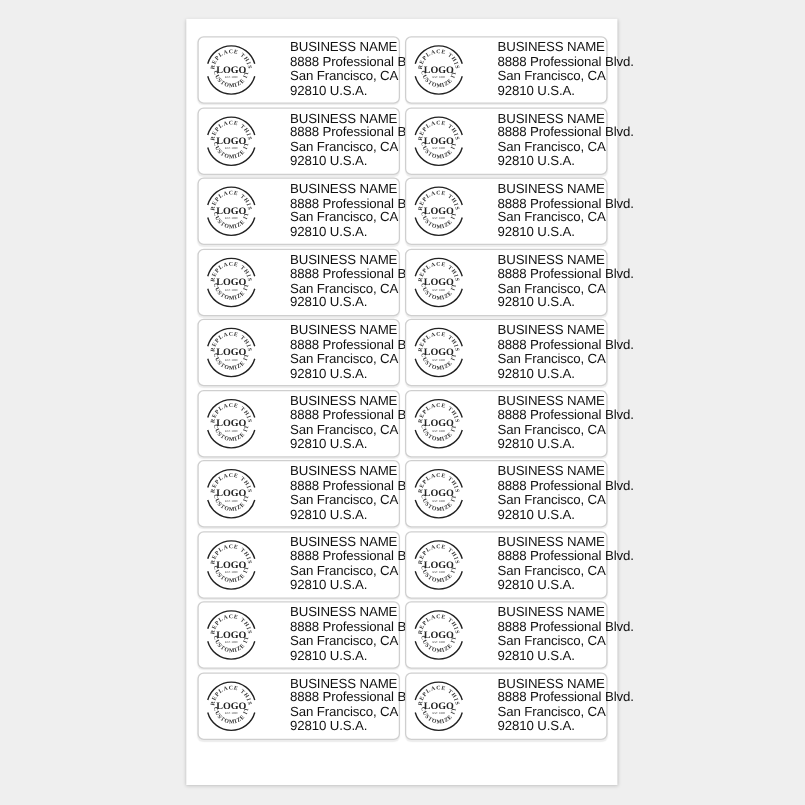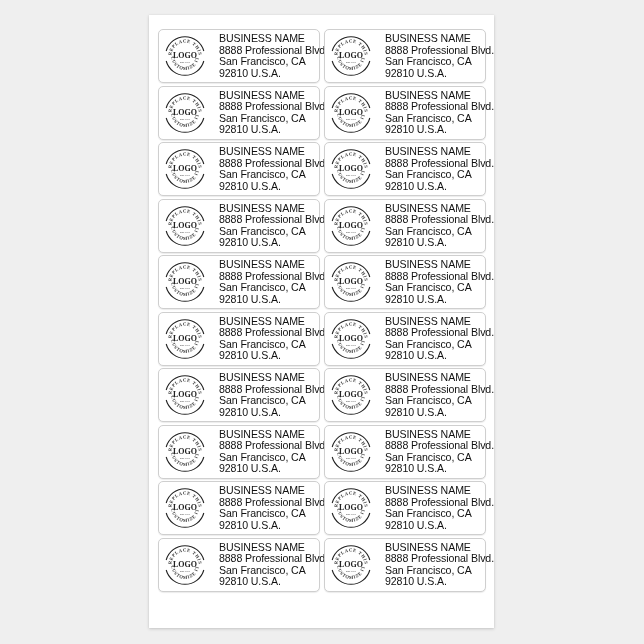--- a/index.html
+++ b/index.html
@@ -39,21 +39,21 @@
       cursor: pointer;
     }
     .logo {
       position: relative;
       width: 44px; height: 44px;
       margin-left: 4px;
       flex: 0 0 44px;
     }
     .logo svg { width: 44px; height: 44px; display: block; }
     .addr {
-      margin-left: 12px;
+      margin-left: 25px;
       color: #111;
       font-size: 10.6px;
       line-height: 11.5px;
       white-space: nowrap;
       letter-spacing: -0.1px;
     }
     .addr div { display: block; }
   </style>
 </head>
 <body>

